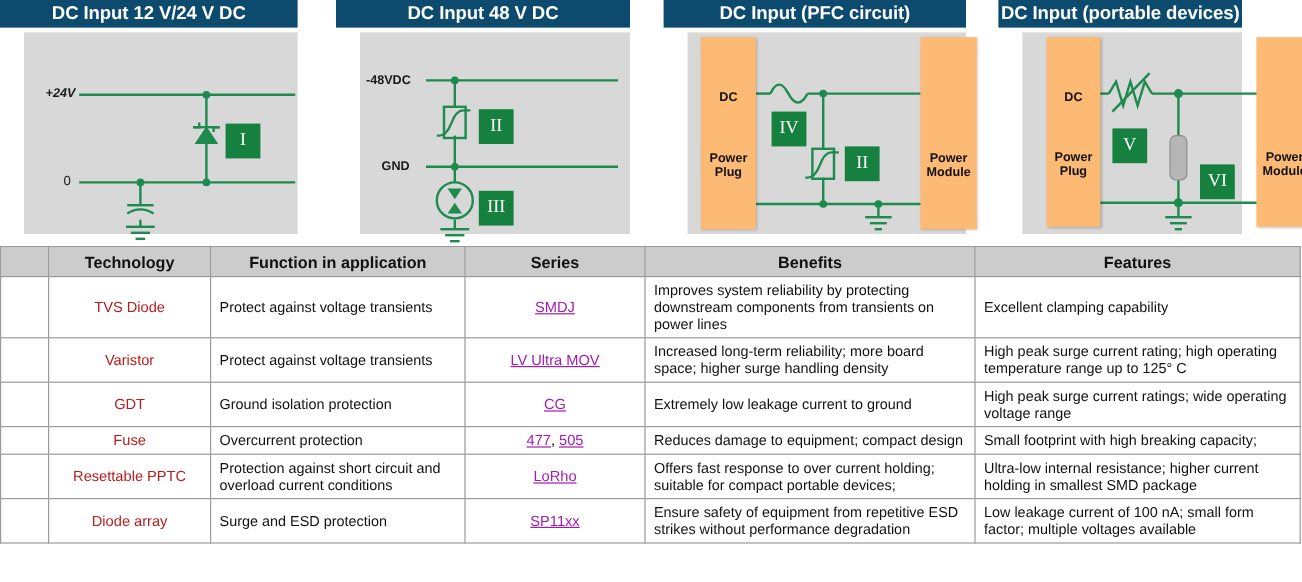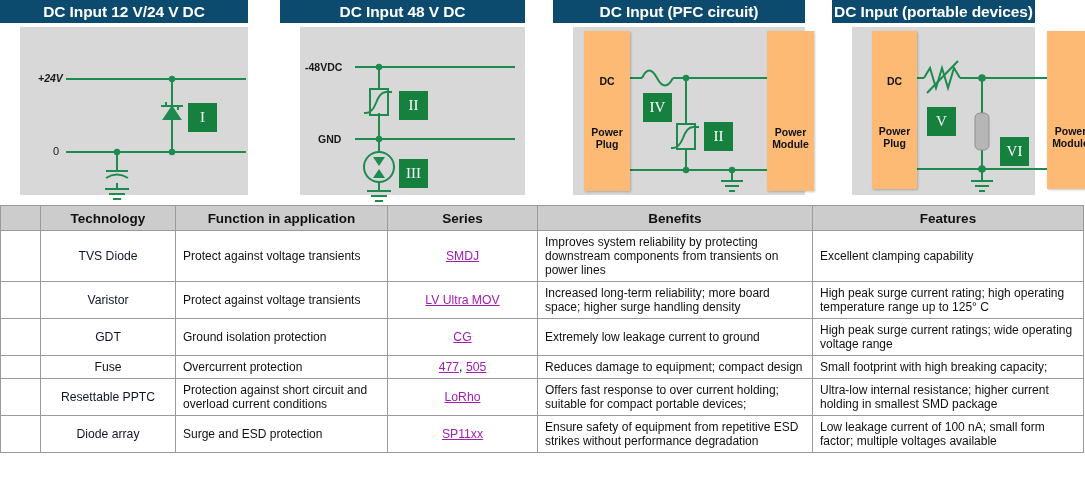--- a/index.html
+++ b/index.html
@@ -122,21 +122,21 @@
     font-size: 15px;
     text-align: center;
     border-left: 1px solid #13813f;
     border-top: 1px solid #ffffff;
     border-bottom: 1px solid #ffffff;
     border-right: 1px solid #9a9a9a;
   }
   td.tech {
     text-align: center;
     font-size: 12.2px;
-    color: #0f172a;
+    color: #b91c1c;
     padding: 3px 4px;
     margin-left: 37px;
   }
   td.func, td.benefits, td.features {
     text-align: left;
     font-size: 12px;
     color: #111111;
     padding: 4px 7px;
     line-height: 14px;
   }

